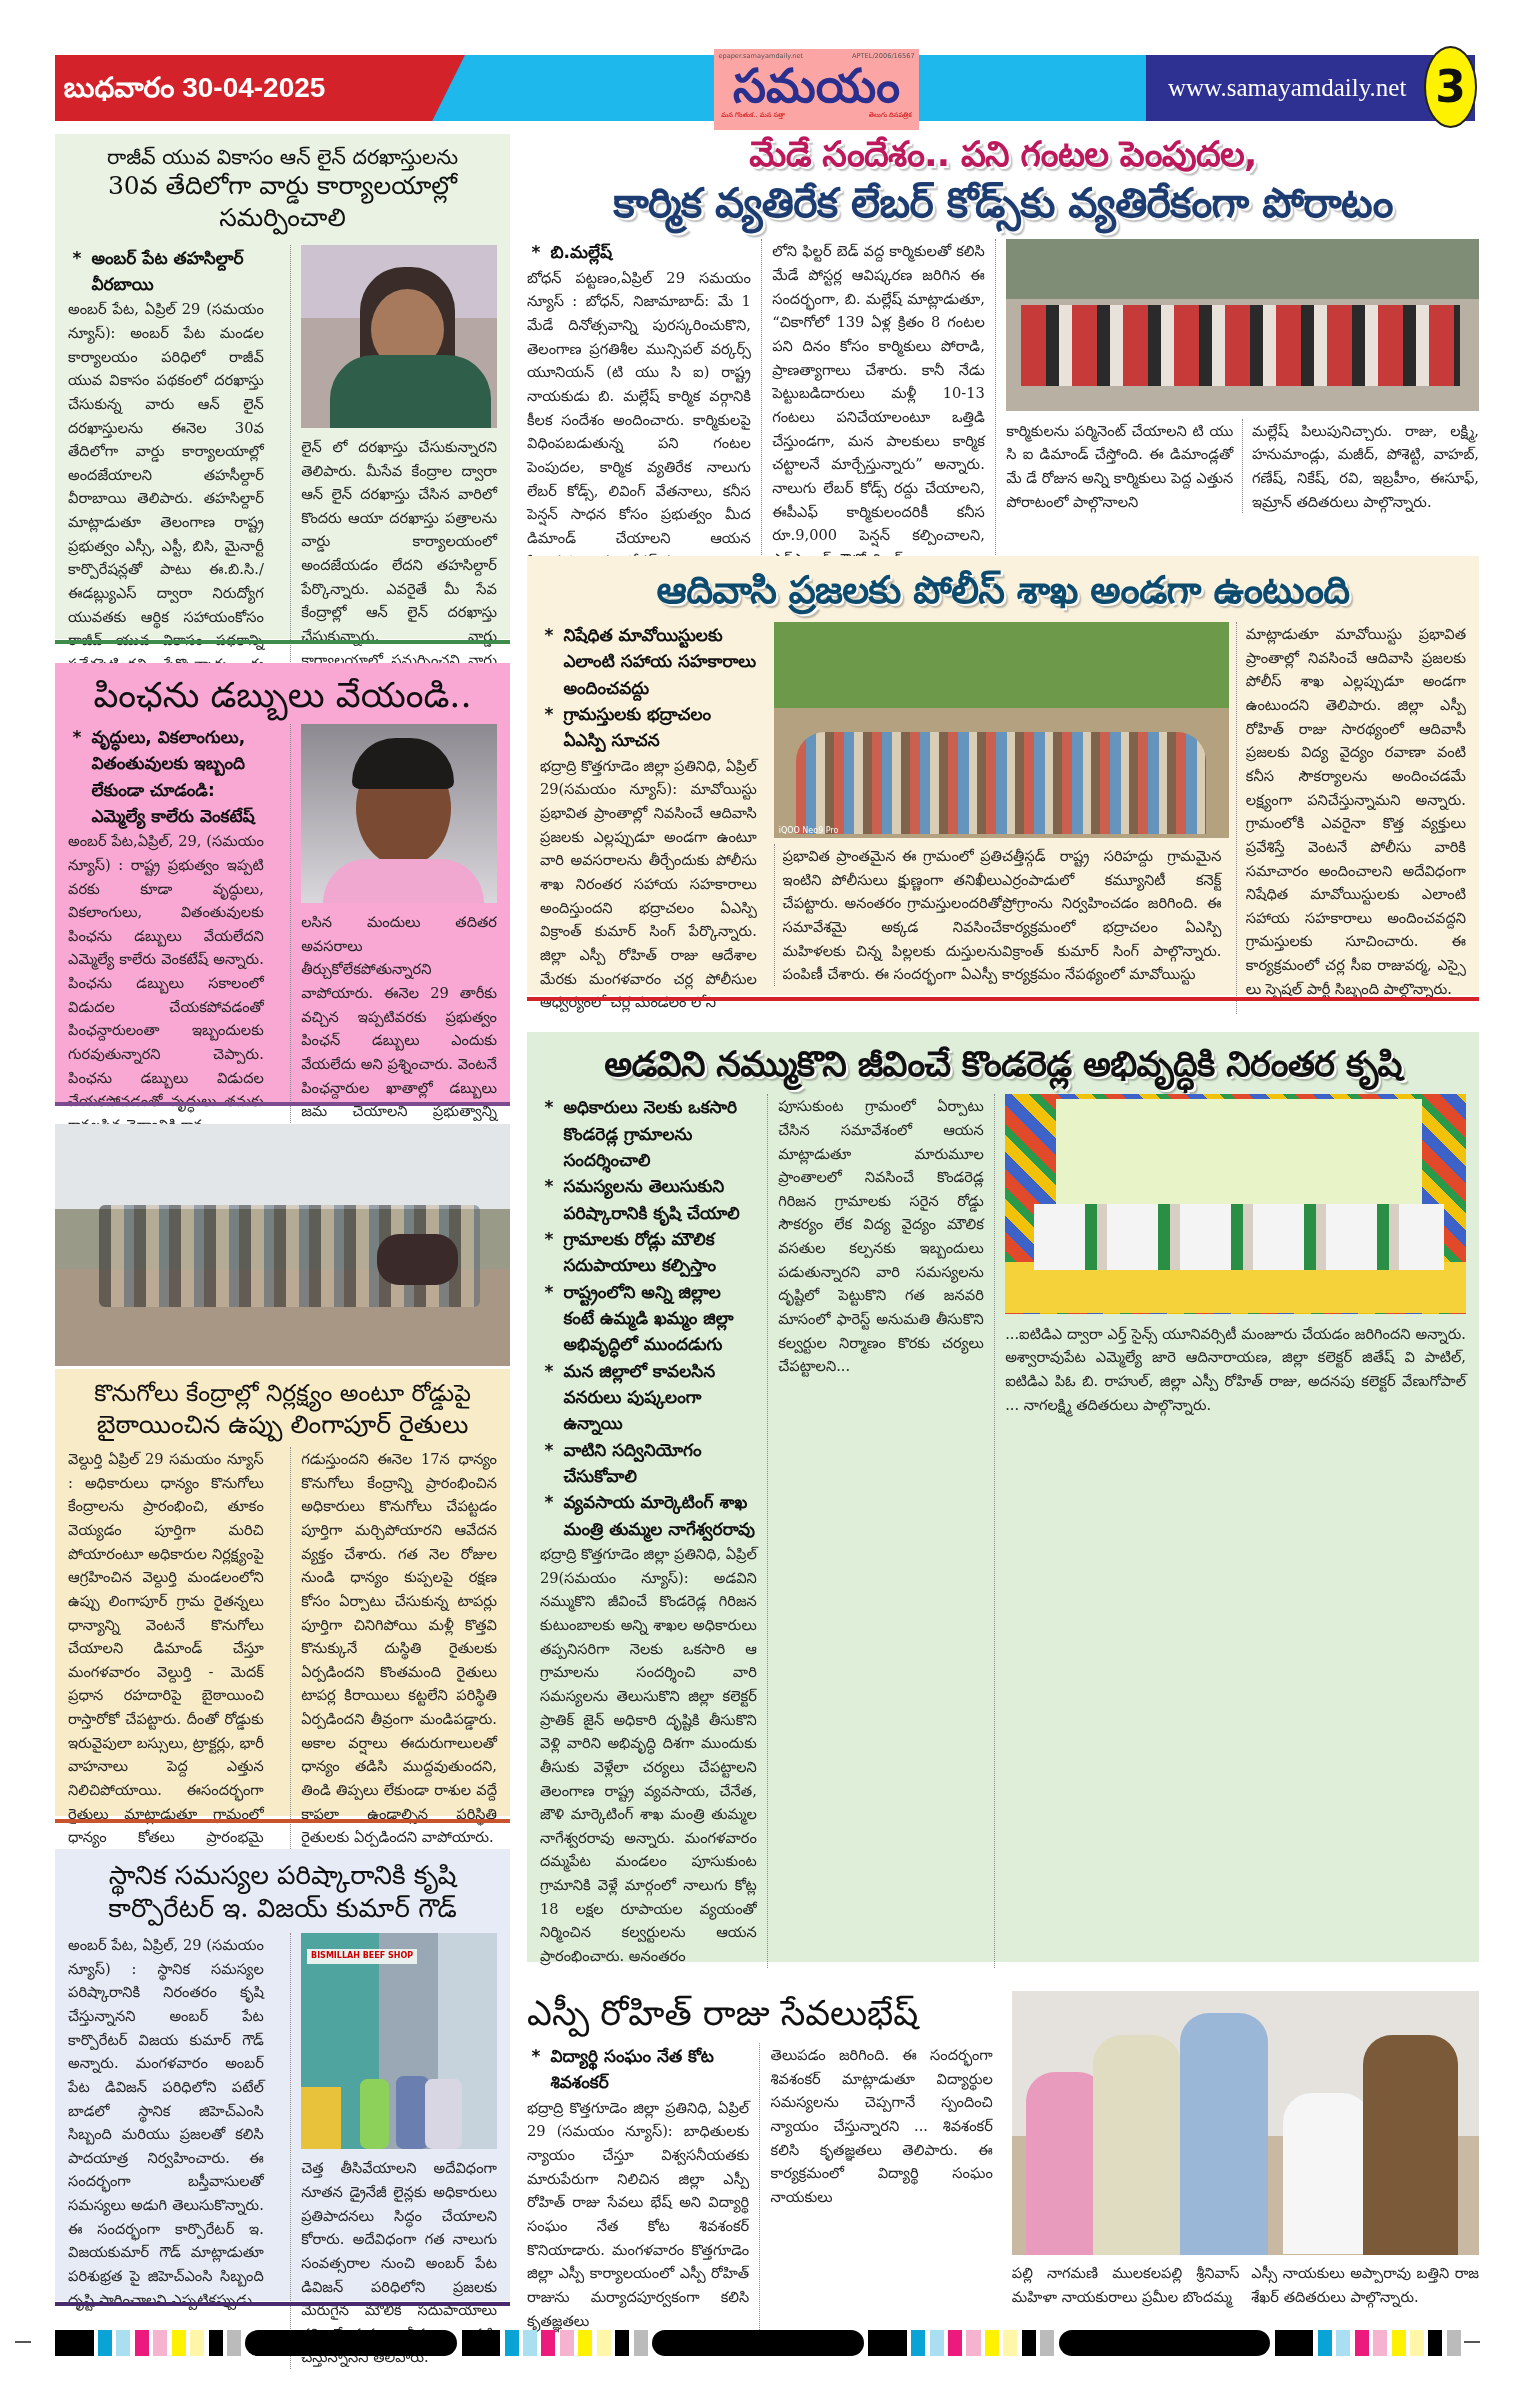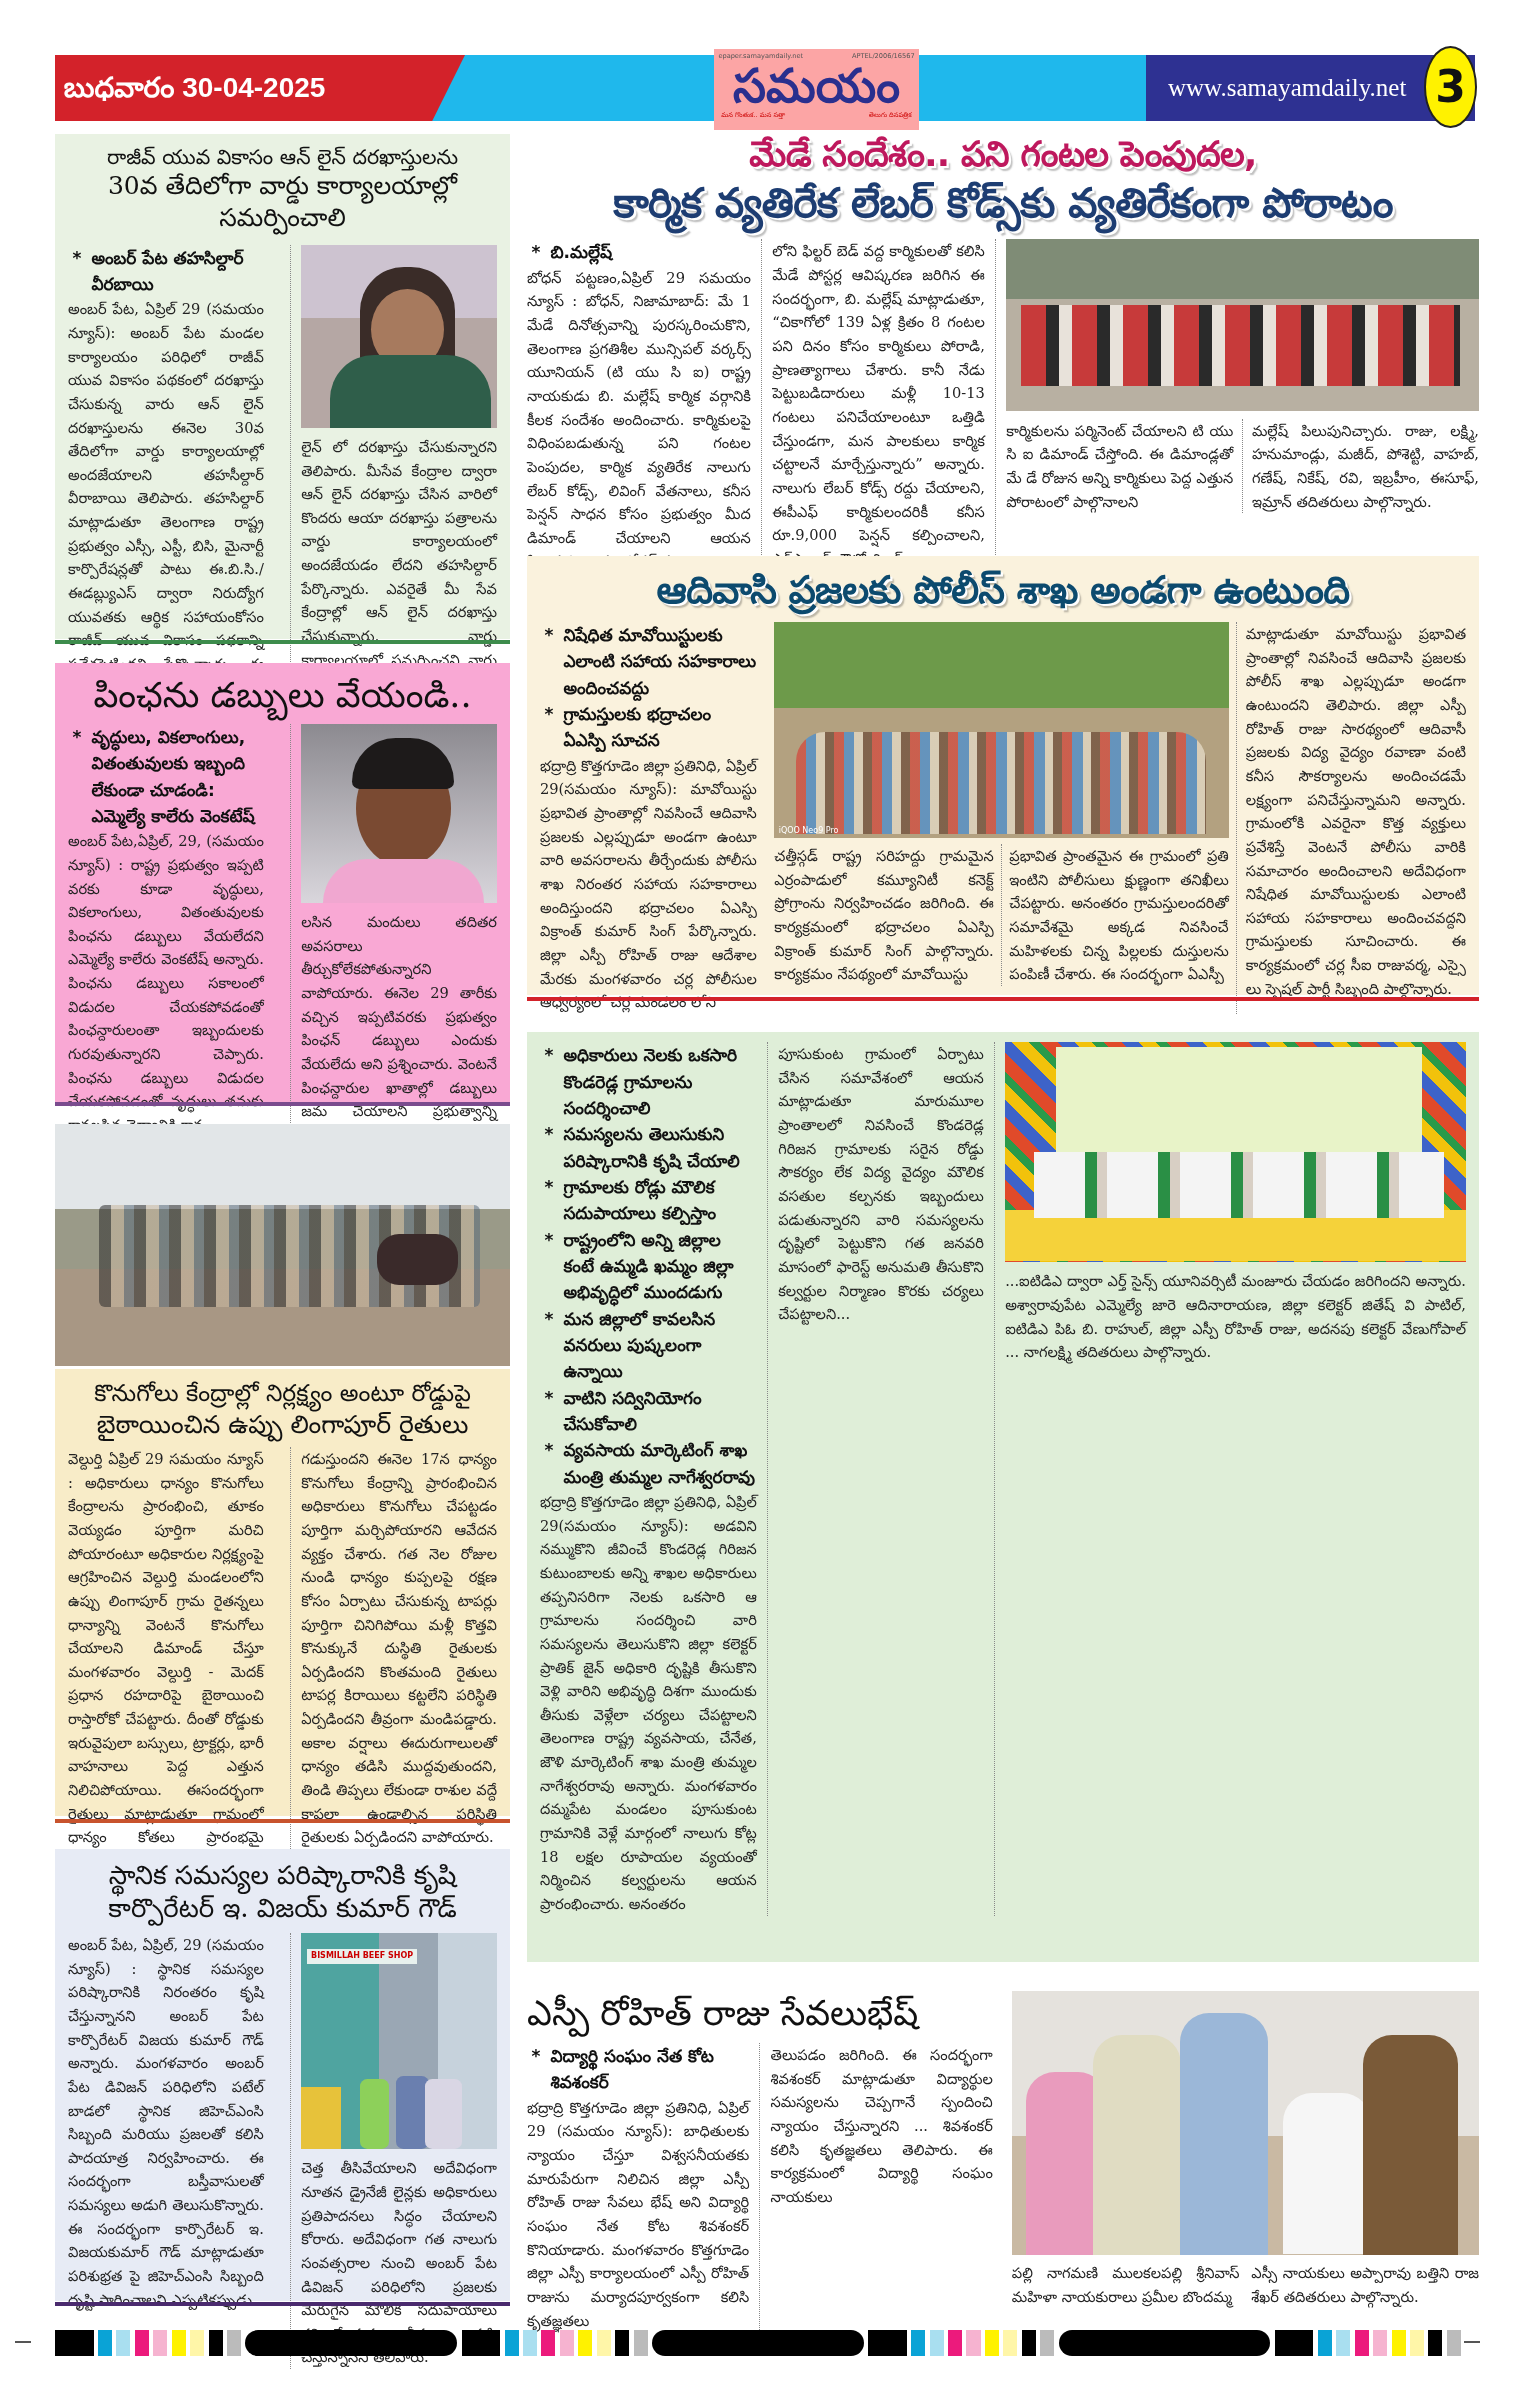--- a/index.html
+++ b/index.html
@@ -171,30 +171,31 @@
         <li>గ్రామస్తులకు భద్రాచలం ఏఎస్పి సూచన</li>
       </ul>
       <div class="body">భద్రాద్రి కొత్తగూడెం జిల్లా ప్రతినిధి, ఏప్రిల్ 29(సమయం న్యూస్): మావోయిస్టు ప్రభావిత ప్రాంతాల్లో నివసించే ఆదివాసి ప్రజలకు ఎల్లప్పుడూ అండగా ఉంటూ వారి అవసరాలను తీర్చేందుకు పోలీసు శాఖ నిరంతర సహాయ సహకారాలు అందిస్తుందని భద్రాచలం ఏఎస్పి విక్రాంత్ కుమార్ సింగ్ పేర్కొన్నారు. జిల్లా ఎస్పీ రోహిత్ రాజు ఆదేశాల మేరకు మంగళవారం చర్ల పోలీసుల ఆధ్వర్యంలో చర్ల మండలం లోని</div>
     </div>
     <div style="width:469px;flex:none;padding:0 7.3px">
       <div class="photo" style="height:216px;background:linear-gradient(180deg,#6d9a4a 0 40%,#b3a180 40%)">
         <div style="position:absolute;left:22px;top:110px;width:410px;height:102px;background:repeating-linear-gradient(90deg,#d24a3e 0 10.2px,#4b8fd0 10.2px 20.5px,#e6dcc8 20.5px 29px,#6f4e3a 29px 38px);opacity:.75;border-radius:29px 29px 0 0"></div>
         <div class="ph-label">iQOO Neo9 Pro</div>
       </div>
       <div style="display:flex;margin-top:5.9px">
+        <div class="body" style="flex:1;padding-left:7.3px;border-left:1.5px dotted #888">ప్రభావిత ప్రాంతమైన ఈ గ్రామంలో ప్రతి ఇంటిని పోలీసులు క్షుణ్ణంగా తనిఖీలు చేపట్టారు. అనంతరం గ్రామస్తులందరితో సమావేశమై అక్కడ నివసించే మహిళలకు చిన్న పిల్లలకు దుస్తులను పంపిణీ చేశారు. ఈ సందర్భంగా ఏఎస్పీ</div>
         <div class="body" style="flex:1;padding-right:7.3px">చత్తీస్గడ్ రాష్ట్ర సరిహద్దు గ్రామమైన ఎర్రంపాడులో కమ్యూనిటీ కనెక్ట్ ప్రోగ్రాంను నిర్వహించడం జరిగింది. ఈ కార్యక్రమంలో భద్రాచలం ఏఎస్పి విక్రాంత్ కుమార్ సింగ్ పాల్గొన్నారు. కార్యక్రమం నేపథ్యంలో మావోయిస్టు</div>
-        <div class="body" style="flex:1;padding-left:7.3px;border-left:1.5px dotted #888">ప్రభావిత ప్రాంతమైన ఈ గ్రామంలో ప్రతి ఇంటిని పోలీసులు క్షుణ్ణంగా తనిఖీలు చేపట్టారు. అనంతరం గ్రామస్తులందరితో సమావేశమై అక్కడ నివసించే మహిళలకు చిన్న పిల్లలకు దుస్తులను పంపిణీ చేశారు. ఈ సందర్భంగా ఏఎస్పీ</div>
       </div>
     </div>
     <div class="body" style="flex:1;padding-left:8.8px;border-left:1.5px dotted #888">మాట్లాడుతూ మావోయిస్టు ప్రభావిత ప్రాంతాల్లో నివసించే ఆదివాసి ప్రజలకు పోలీస్ శాఖ ఎల్లప్పుడూ అండగా ఉంటుందని తెలిపారు. జిల్లా ఎస్పీ రోహిత్ రాజు సారథ్యంలో ఆదివాసీ ప్రజలకు విద్య వైద్యం రవాణా వంటి కనీస సౌకర్యాలను అందించడమే లక్ష్యంగా పనిచేస్తున్నామని అన్నారు. గ్రామంలోకి ఎవరైనా కొత్త వ్యక్తులు ప్రవేశిస్తే వెంటనే పోలీసు వారికి సమాచారం అందించాలని అదేవిధంగా నిషేధిత మావోయిస్టులకు ఎలాంటి సహాయ సహకారాలు అందించవద్దని గ్రామస్తులకు సూచించారు. ఈ కార్యక్రమంలో చర్ల సీఐ రాజువర్మ, ఎస్సై లు స్పెషల్ పార్టీ సిబ్బంది పాల్గొన్నారు.</div>
   </div>
 </div>
 <div class="rule" style="left:527px;top:997px;width:952px;background:#d3222a"></div>
 
 <div class="box bg-mint" style="left:527px;top:1032px;width:952px;height:930px;">
+  <div class="hl shout" style="font-size:35px;color:#111;margin-bottom:7.3px">అడవిని నమ్ముకొని జీవించే కొండరెడ్ల అభివృద్ధికి నిరంతర కృషి</div>
   <div style="display:flex">
     <div class="col" style="padding-left:0;width:227px;flex:none">
       <ul class="bullets">
         <li>అధికారులు నెలకు ఒకసారి కొండరెడ్ల గ్రామాలను సందర్శించాలి</li>
         <li>సమస్యలను తెలుసుకుని పరిష్కారానికి కృషి చేయాలి</li>
         <li>గ్రామాలకు రోడ్లు మౌలిక సదుపాయాలు కల్పిస్తాం</li>
         <li>రాష్ట్రంలోని అన్ని జిల్లాల కంటే ఉమ్మడి ఖమ్మం జిల్లా అభివృద్ధిలో ముందడుగు</li>
         <li>మన జిల్లాలో కావలసిన వనరులు పుష్కలంగా ఉన్నాయి</li>
         <li>వాటిని సద్వినియోగం చేసుకోవాలి</li>
         <li>వ్యవసాయ మార్కెటింగ్ శాఖ మంత్రి తుమ్మల నాగేశ్వరరావు</li>

